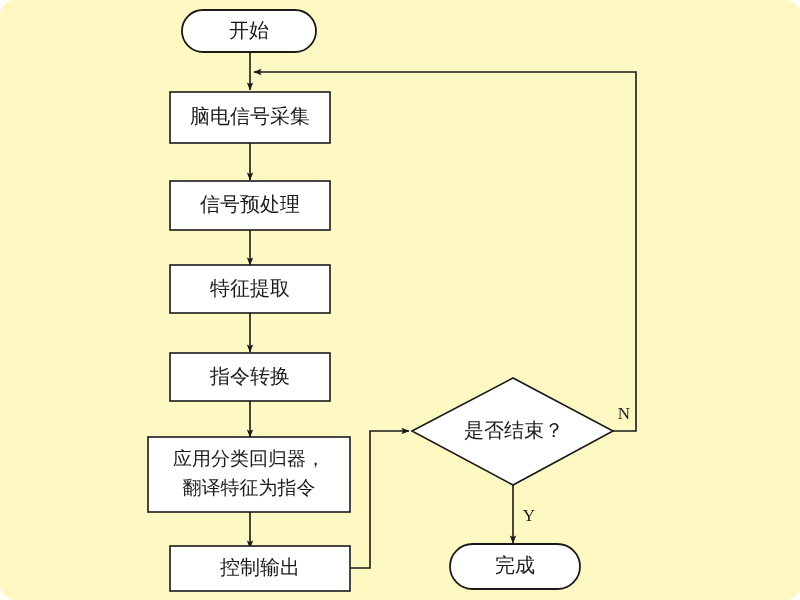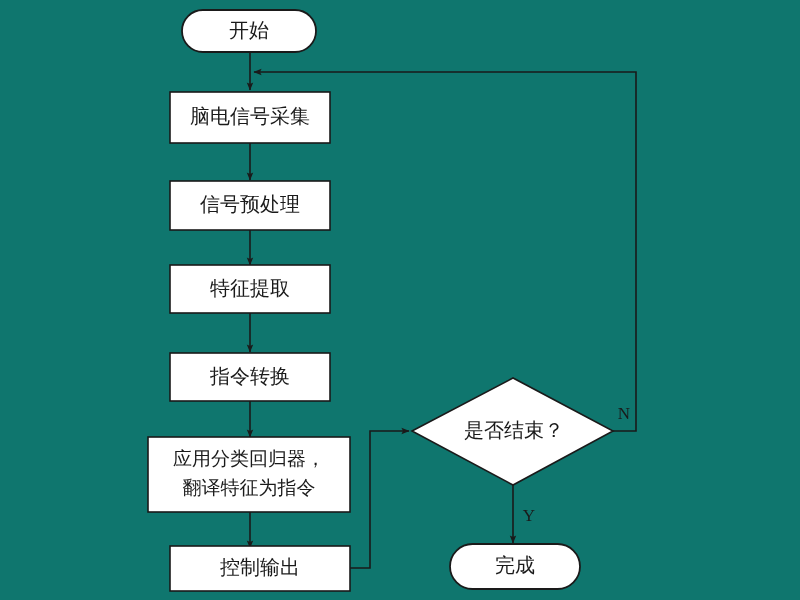--- a/index.html
+++ b/index.html
@@ -10,21 +10,22 @@
   body {
     width: 800px;
     height: 600px;
     overflow: hidden;
     font-family: "Liberation Serif", "DejaVu Serif", serif;
   }
   #flowchart-root {
     position: relative;
     width: 800px;
     height: 600px;
-    background: #0f766e;
+    background: #fef9c3;
+    border-radius: 15px;
   }
   svg.diagram {
     display: block;
     width: 800px;
     height: 600px;
   }
   .shape {
     fill: #ffffff;
     stroke: #1a1a1a;
     stroke-width: 1.6;

